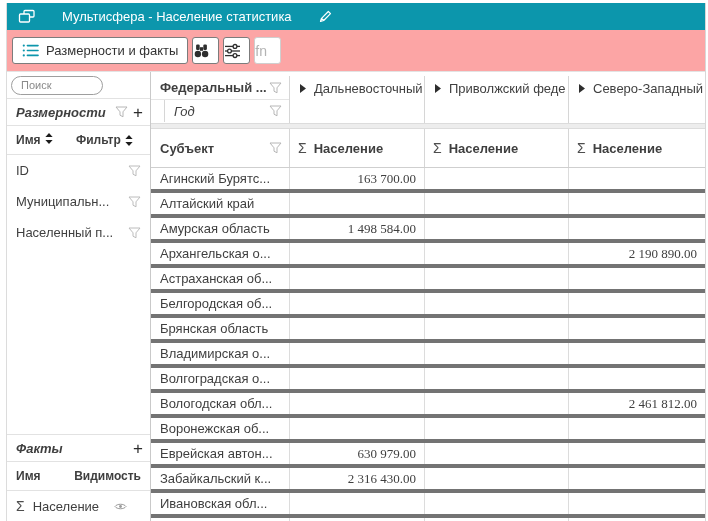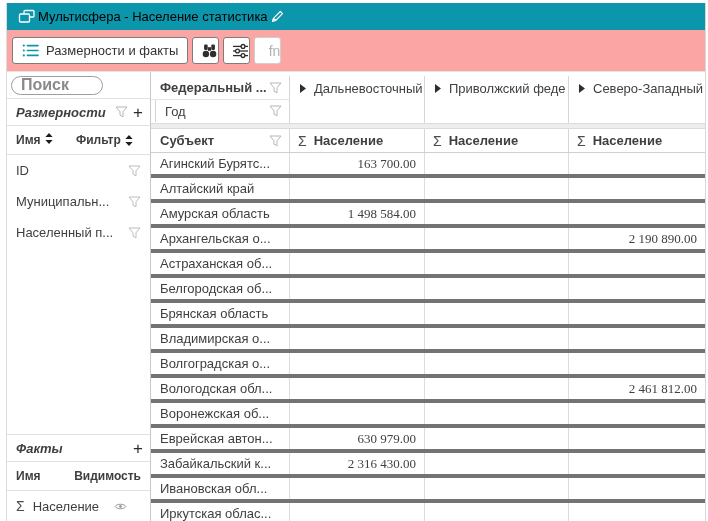--- a/index.html
+++ b/index.html
@@ -5,43 +5,43 @@
   * { box-sizing: border-box; margin: 0; padding: 0; }
   html,body { width:708px; height:521px; overflow:hidden; background:#fff;
     font-family:"Liberation Sans", sans-serif; color:#3f3f3f; }
 
   .app { position:absolute; left:6px; top:3px; right:2px; bottom:0;
     border-left:1px solid #dcdcdc; border-right:1px solid #d8d8d8;
     display:flex; flex-direction:column; background:#fff; }
 
   
   .titlebar { height:27px; flex:0 0 27px; background:#0c96ac; display:flex;
-    align-items:center; padding:0 10px 0 11px; gap:2px; color:#000000; }
+    align-items:center; padding:0 10px 0 11px; gap:26px; color:#ffffff; }
   .titlebar .title { font-size:13px; white-space:nowrap; }
   .tb-icon { display:inline-flex; }
 
   
   .toolbar { height:41px; flex:0 0 41px; display:flex; align-items:center;
     padding-left:5px; gap:4px; background:#fca5a5; }
   .btn { height:27px; border:1px solid #7c7c7c; border-radius:3px; background:#fff;
     display:inline-flex; align-items:center; gap:7px; padding:0 9px; font-size:13px;
     color:#333; cursor:pointer; font-family:inherit; }
-  .btn.icon-only { width:27px; justify-content:flex-end; padding:0; }
+  .btn.icon-only { width:27px; justify-content:flex-start; padding:0; }
   .btn.disabled { border-color:#cfcfcf; color:#b3b3b3; }
 
   
   .content { flex:1; display:flex; border-top:1px solid #e3e3e3; overflow:hidden; }
 
   
   .sidebar { width:144px; flex:0 0 144px; border-right:1px solid #c9c9c9;
     display:flex; flex-direction:column; font-size:13px; overflow:hidden; }
   .search-wrap { height:27px; display:flex; align-items:center; padding:0 4px;
     border-bottom:1px solid #e2e2e2; }
   .search-input { width:92px; height:19px; border:1px solid #9e9e9e; border-radius:10px;
-    padding:0 9px; font-size:16px; color:#555; outline:none; font-family:inherit;font-weight:bold; }
+    padding:0 9px; font-size:11px; color:#555; outline:none; font-family:inherit; }
   .search-input::placeholder { color:#8a8a8a; }
   .side-sec { height:27px; display:flex; align-items:center; padding:0 7px 0 9px;
     border-bottom:1px solid #e2e2e2; }
   .side-sec .sec-title { font-weight:700; font-size:13px; margin-right:9px;font-style:italic; }
   .side-sec .spacer { flex:1; }
   .plus { font-size:17px; line-height:1; color:#2b2b2b; cursor:pointer; }
   .side-cols { height:29px; display:flex; align-items:center; padding:0 9px;
     border-bottom:1px solid #e2e2e2; font-size:12px; font-weight:700; }
   .col-name { width:60px; display:flex; align-items:flex-start; gap:4px; }
   .col-filter { display:flex; align-items:center; gap:4px; }
@@ -54,31 +54,31 @@
   .eye-wrap { margin-left:auto; margin-right:14px; display:inline-flex; cursor:pointer; }
 
   
   .grid { flex:1; display:flex; flex-direction:column; overflow:hidden; font-size:13px; }
   .grid-head { padding-top:4px; }
   .hrow1 { display:flex; height:47px; }
   .hleft { width:138px; flex:0 0 138px; }
   .hcell-dim { height:24px; display:flex; align-items:center; padding:0 7px 0 9px;
     border-bottom:1px solid #e5e5e5; font-weight:700; }
   .hcell-dim .t { flex:1; white-space:nowrap; overflow:hidden; }
-  .hcell-year { height:22px; margin-left:4px; border-left:1px solid #d6d6d6;
-    display:flex; align-items:center; padding:0 7px 0 9px; }
+  .hcell-year { height:22px; margin-left:13px; border-left:1px solid #d6d6d6;
+    display:flex; align-items:center; padding:0 7px 0 9px;font-style:italic; }
   .hcell-year .t { flex:1; white-space:nowrap; overflow:hidden; }
   .group-cell { border-left:1px solid #d6d6d6; display:flex; align-items:flex-start;
     padding:5px 4px 0 10px; gap:8px; white-space:nowrap; overflow:hidden; cursor:pointer; }
   .group-cell .exp { margin-top:3px; flex:0 0 auto; }
   .w1 { width:135px; flex:0 0 135px; } .w2 { width:144px; flex:0 0 144px; }
   .w3 { flex:1; min-width:0; }
   .gap-band { height:6px; background:#ededed; border-top:1px solid #dcdcdc;
     border-bottom:1px solid #dcdcdc; }
-  .hrow2 { display:flex; height:24px; border-bottom:1px solid #cfcfcf; }
+  .hrow2 { display:flex; height:39px; border-bottom:1px solid #cfcfcf; }
   .subj-cell { width:138px; flex:0 0 138px; display:flex; align-items:center;
     padding:0 7px 0 9px; font-weight:700; }
   .subj-cell .t { flex:1; }
   .meas-cell { border-left:1px solid #d6d6d6; display:flex; align-items:center;
     padding:0 8px; font-weight:700; white-space:nowrap; overflow:hidden; }
   .meas-cell .sigma { font-weight:400; margin-right:7px; }
 
   .grid-body { flex:1; overflow:hidden; }
   .trow { display:flex; height:25px; border-bottom:4px solid #737373; }
   .rlabel { width:138px; flex:0 0 138px; display:flex; align-items:center;

